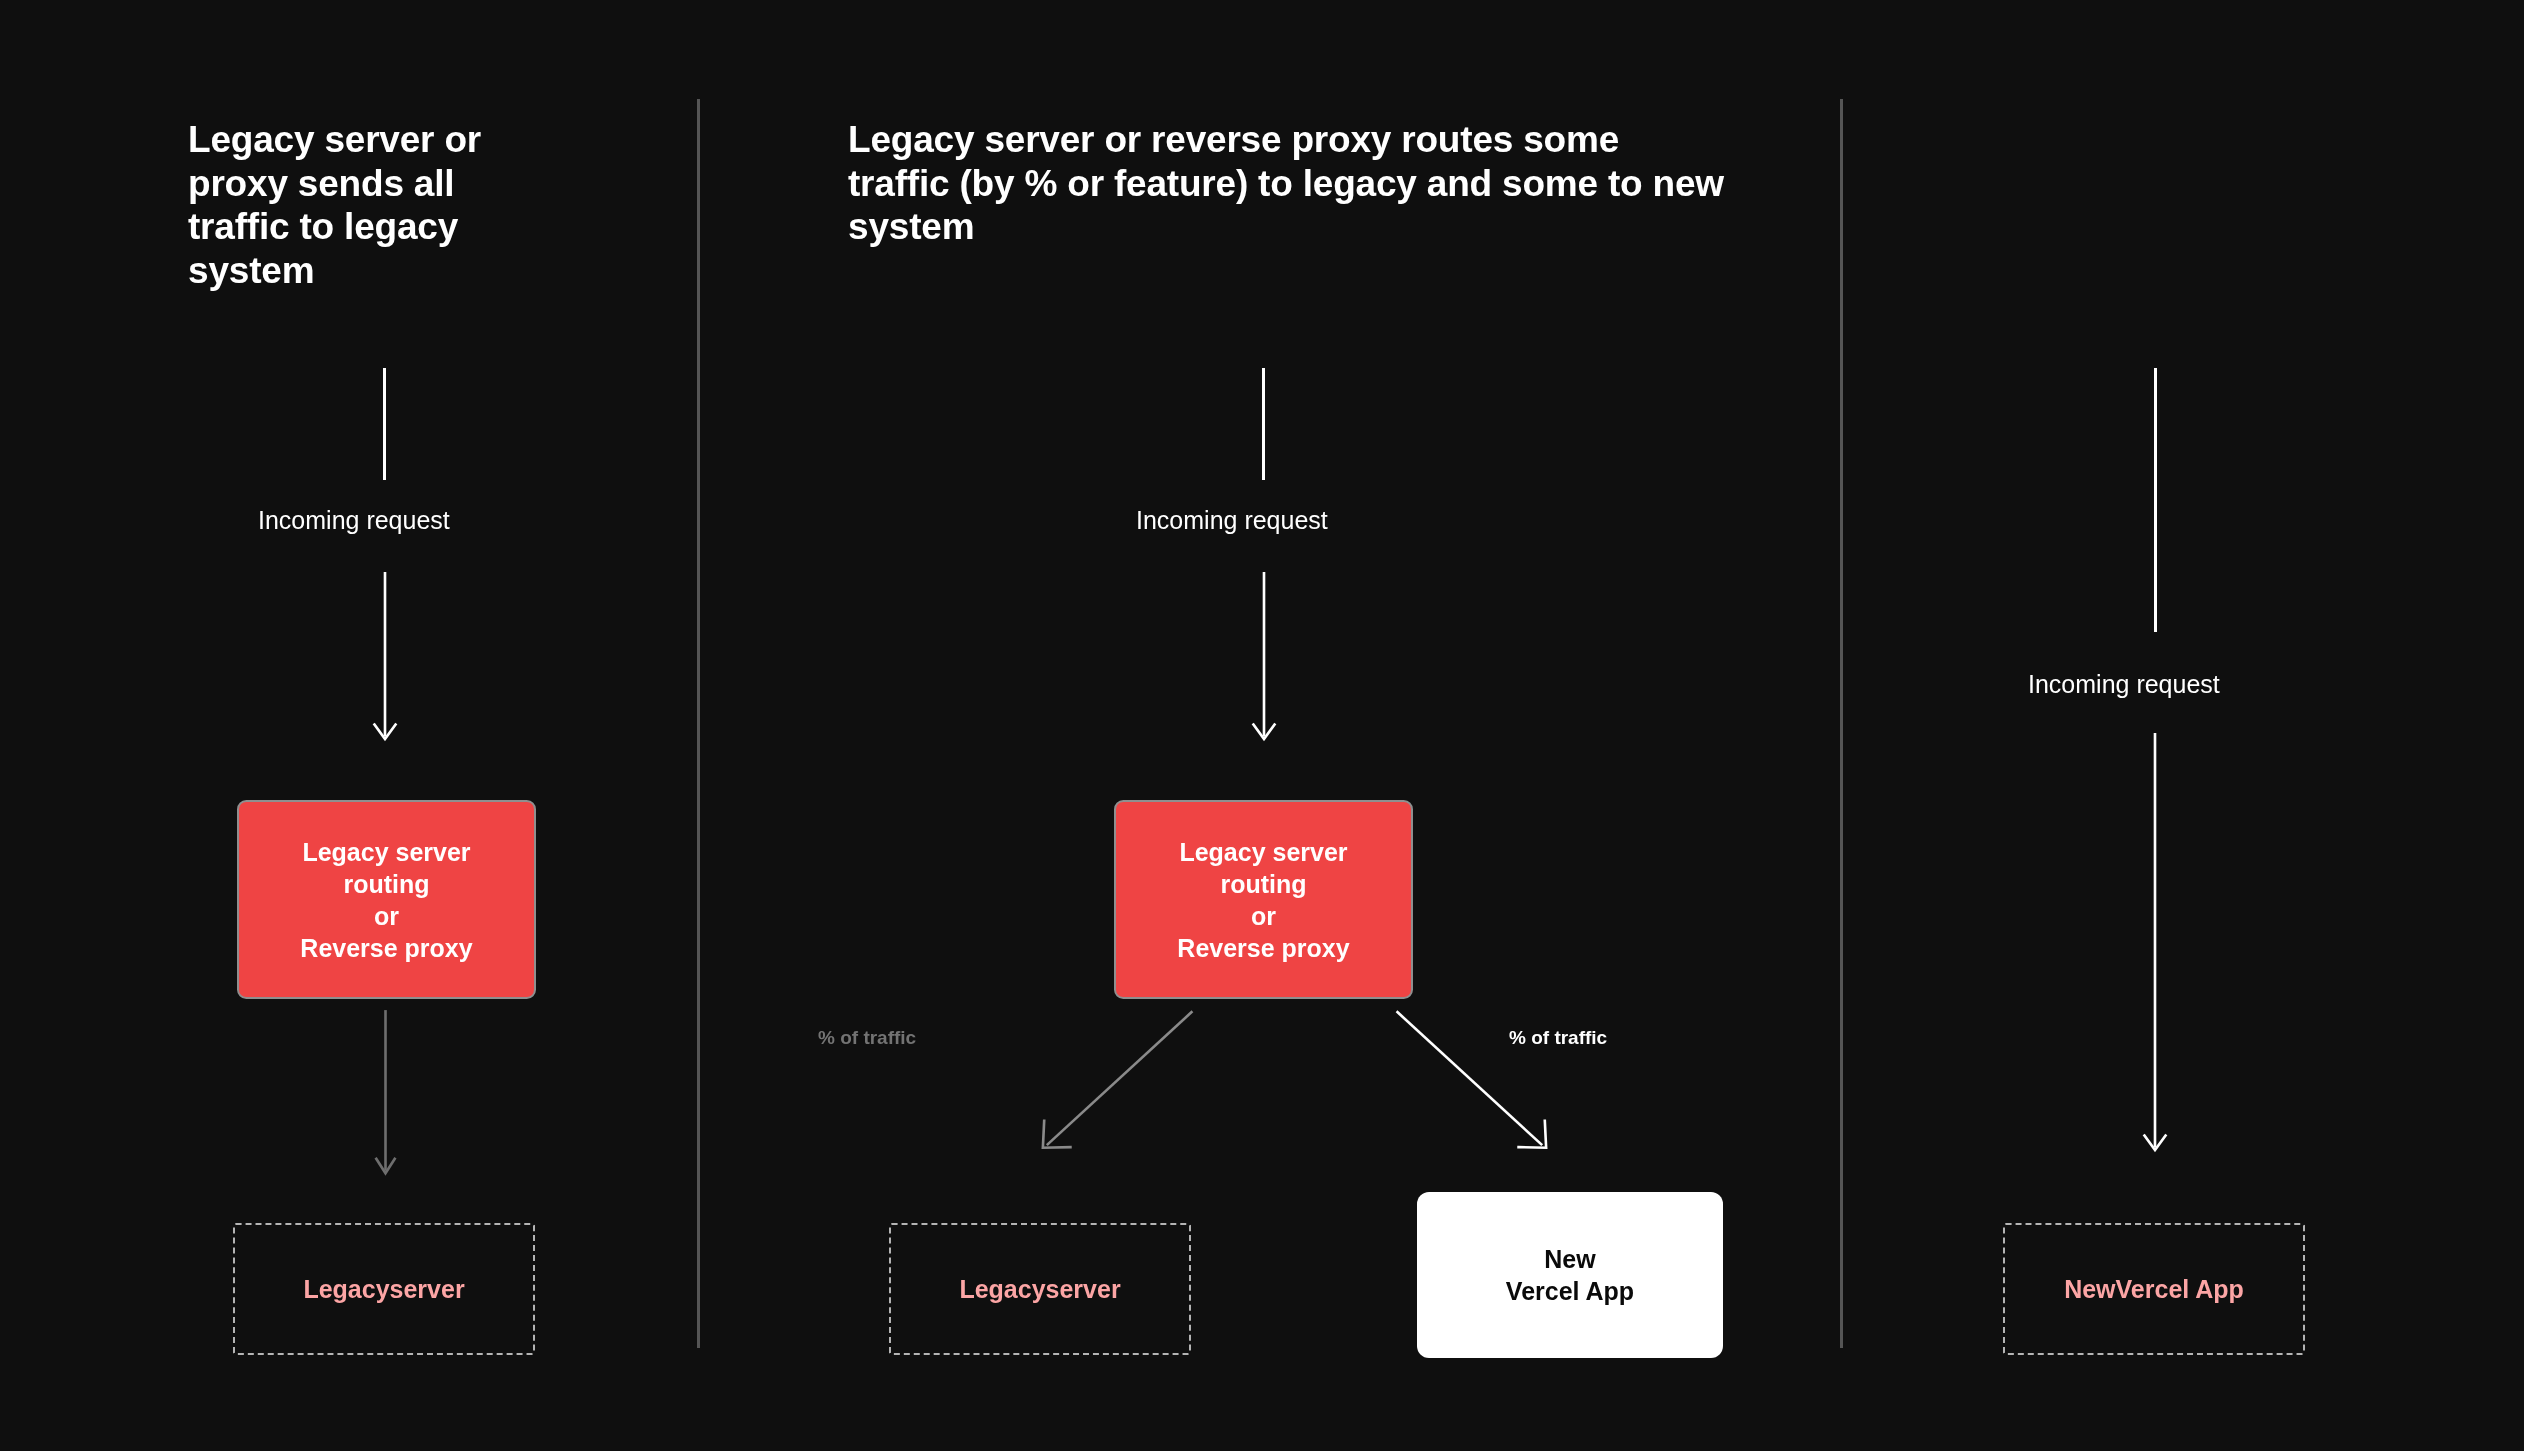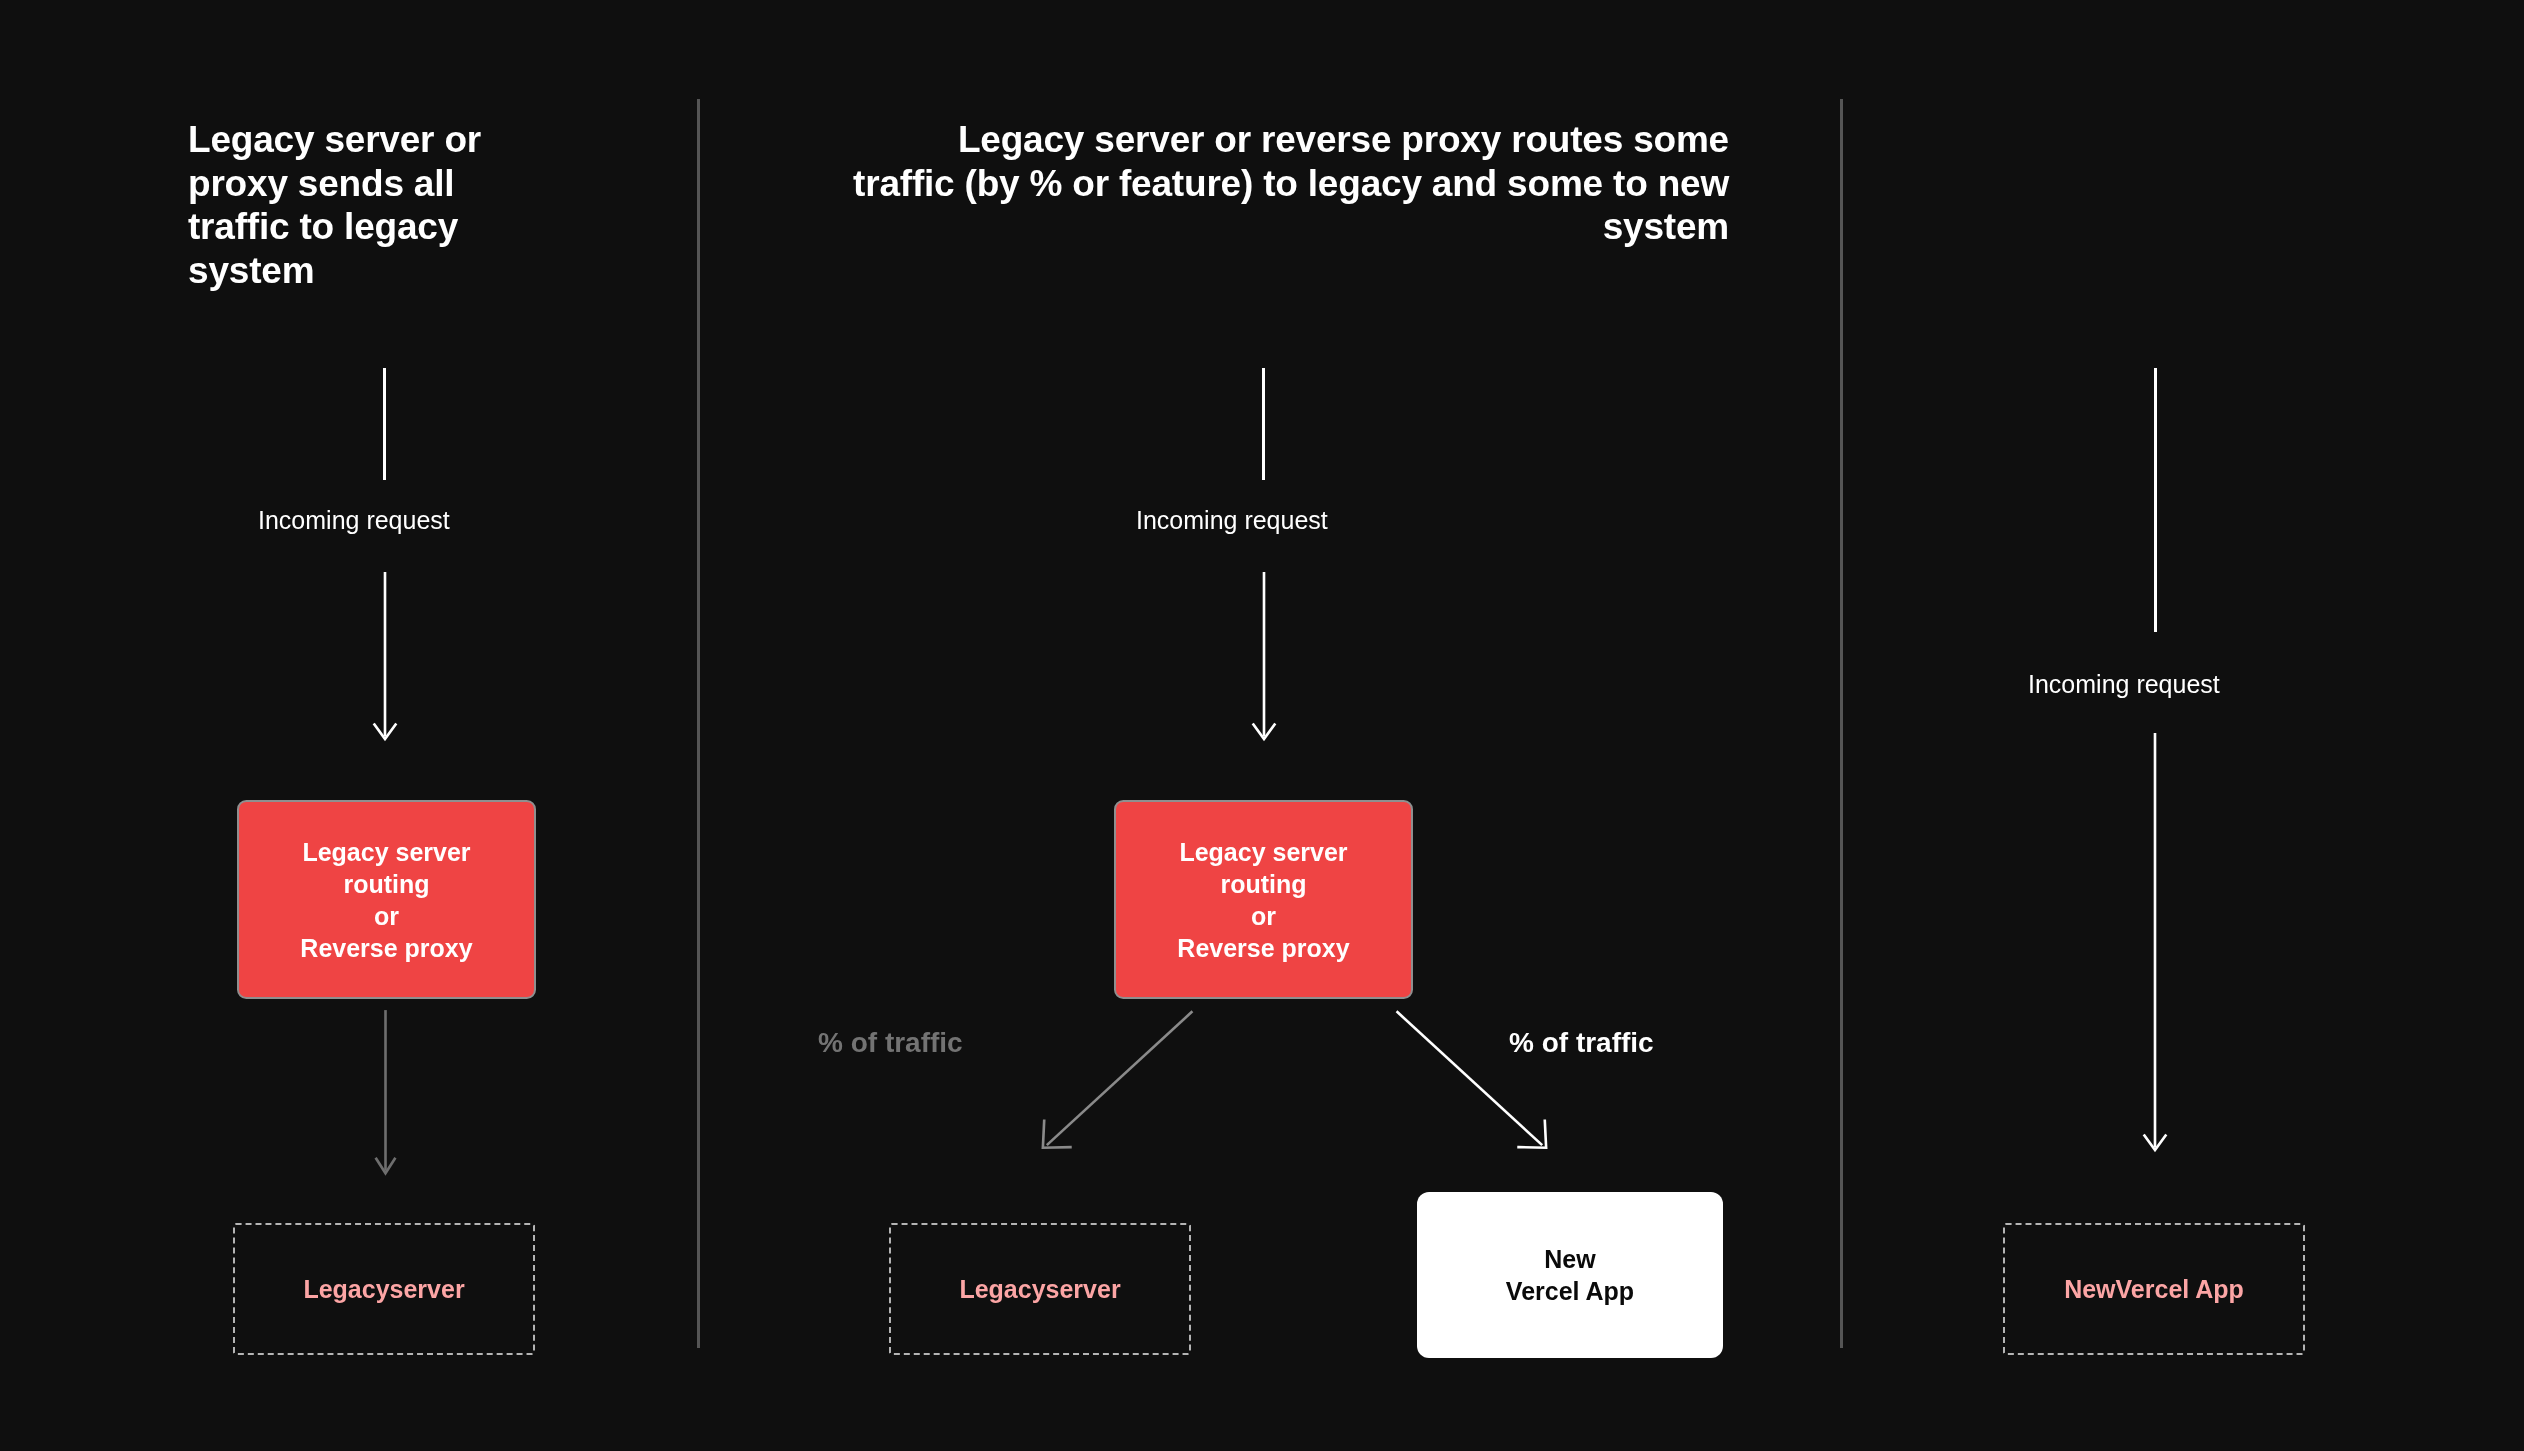--- a/index.html
+++ b/index.html
@@ -43,21 +43,21 @@
   
   .heading {
     position: absolute;
     color: #ffffff;
     font-size: 37px;
     font-weight: 700;
     line-height: 1.18;
     letter-spacing: -0.2px;
   }
   .col1 .heading { left: 188px; top: 102px; width: 368px; }
-  .col2 .heading { left: 148px; top: 102px; width: 881px; text-align: right; }
+  .col2 .heading { left: 148px; top: 102px; width: 881px; }
   .col3 .heading { left: 95px; top: 102px; width: 408px; }
 
   
   .flow-label {
     position: absolute;
     color: #ffffff;
     font-size: 25px;
     font-weight: 400;
     white-space: nowrap;
   }
@@ -122,21 +122,21 @@
     justify-content: center;
     color: #0a0a0a;
     font-size: 25px;
     font-weight: 700;
     line-height: 1.28;
     text-align: center;
   }
 
   .traffic-label {
     position: absolute;
-    font-size: 28px;
+    font-size: 19px;
     font-weight: 700;
     white-space: nowrap;
   }
   .traffic-label.muted { color: #737373; }
   .traffic-label.bright { color: #ffffff; }
 </style>
 </head>
 <body>
 
 <div class="canvas">

